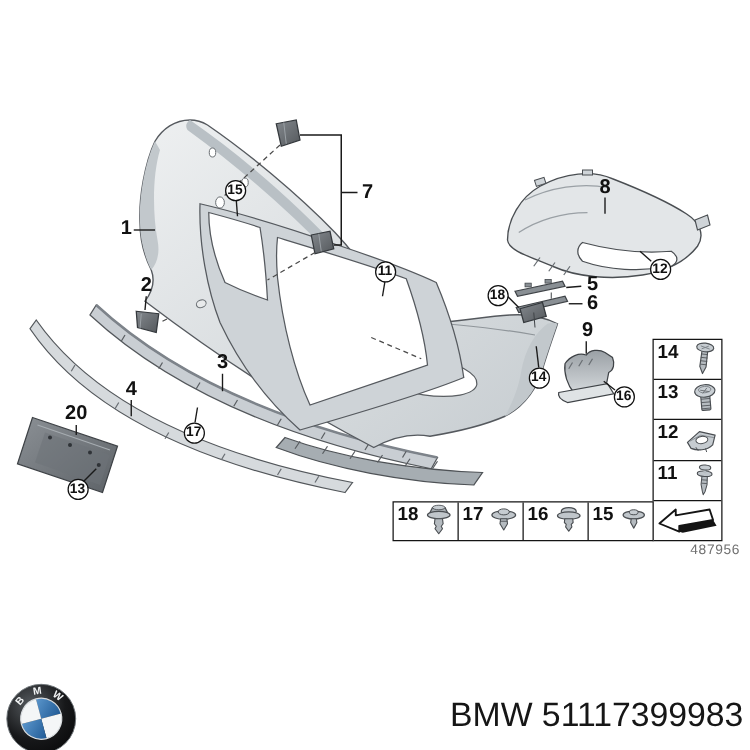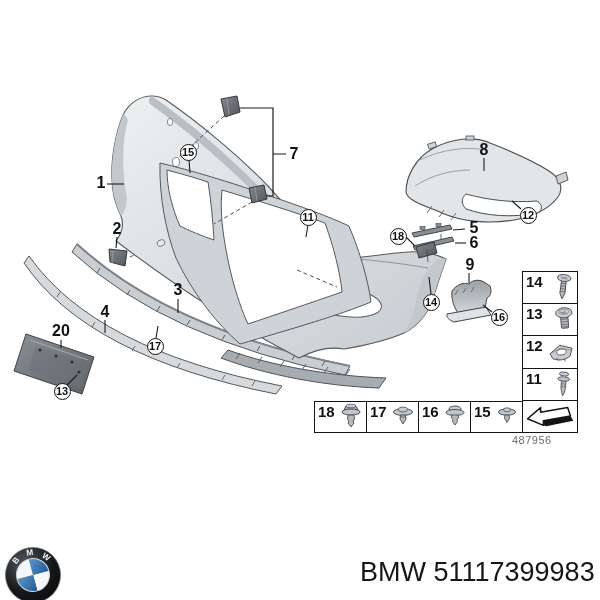--- a/index.html
+++ b/index.html
@@ -15,21 +15,21 @@
   .legend{position:absolute;border:1.6px solid #141414;background:#fff;box-sizing:border-box;}
   #legend-side{left:522px;top:271px;width:56px;height:162px;display:flex;flex-direction:column;}
   #legend-side .cell{flex:1;position:relative;border-top:1.5px solid #141414;}
   #legend-side .cell:first-child{border-top:none;}
   #legend-bottom{left:314px;top:401px;width:209px;height:32px;display:flex;}
   #legend-bottom .cell{flex:1;position:relative;border-left:1.5px solid #141414;}
   #legend-bottom .cell:first-child{border-left:none;}
   .cell .num{position:absolute;left:3px;top:1px;font-weight:bold;font-size:15px;color:#111;}
   .cell svg{position:absolute;right:1px;top:50%;transform:translateY(-50%);}
   #legend-bottom .cell svg{right:2px;}
-  #drawing-number{left:512px;top:434px;width:80px;text-align:left;font-size:11px;
+  #drawing-number{left:512px;top:434px;width:80px;text-align:right;font-size:11px;
        color:#6f6f6f;letter-spacing:.5px;}
   #part-label{left:360px;top:557px;font-size:27px;color:#161616;white-space:nowrap;}
   .ic{stroke-linejoin:round;}
 </style>
 </head>
 <body>
 
 <svg id="art" width="600" height="600" viewBox="0 0 600 600">
   <defs>
     <linearGradient id="gPart" x1="0" y1="0" x2="1" y2="1">

